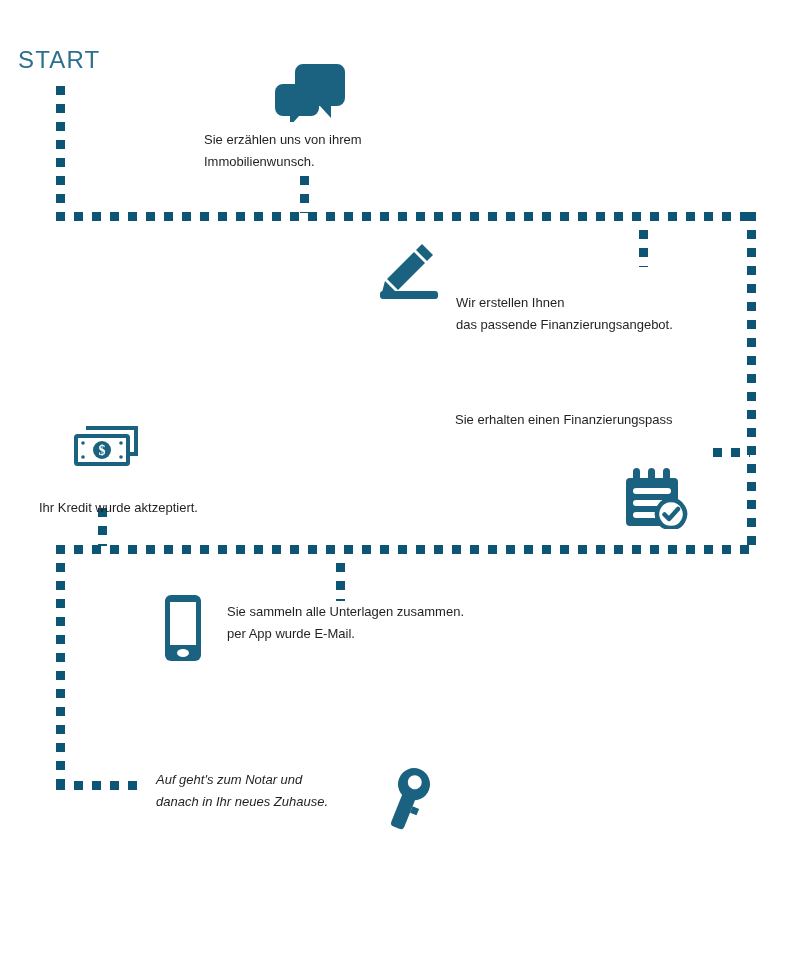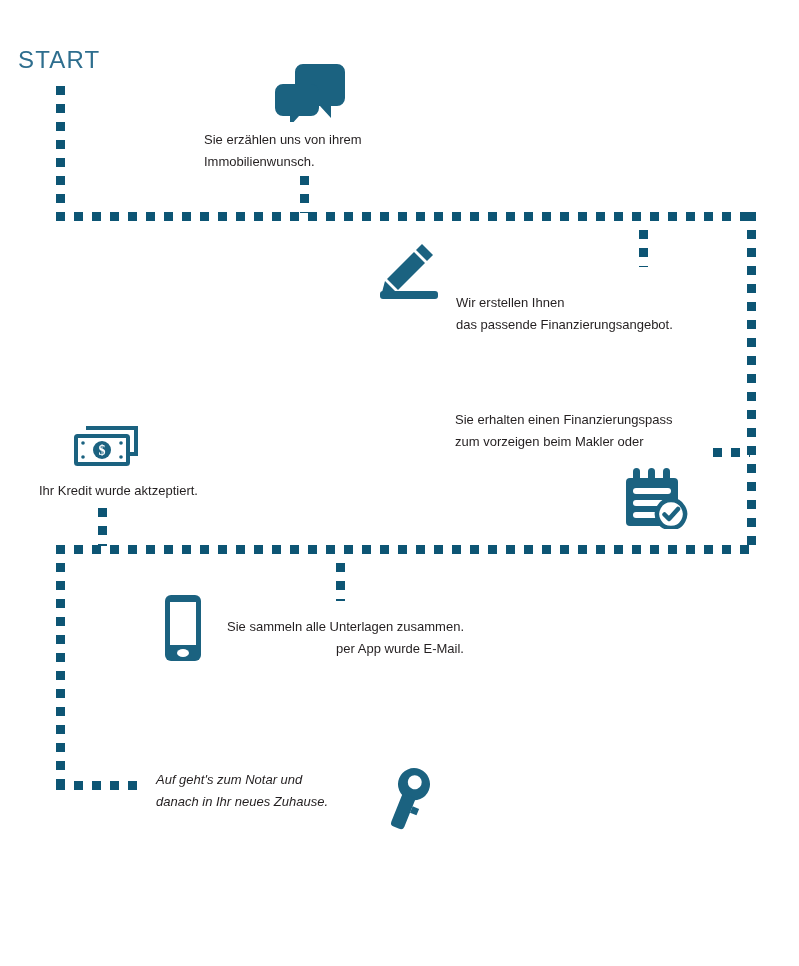--- a/index.html
+++ b/index.html
@@ -87,21 +87,20 @@
       <path fill="#1b6280" d="M7 38 l11 11 l-15 4 z"></path>
     </svg>
   </div>
   <div class="caption" style="left:456px; top:254px;margin-top:38px;">
     <div>Wir erstellen Ihnen</div>
     <div>das passende Finanzierungsangebot.</div>
   </div>
 
   <div class="caption" style="left:455px; top:409px;">
     <div>Sie erhalten einen Finanzierungspass</div>
-    <div>zum vorzeigen beim Makler oder</div>
   </div>
   <div class="icon" style="left:624px; top:461px;">
     <svg width="64" height="68" viewBox="0 0 64 68">
       <rect x="9" y="7" width="7" height="16" rx="3.5" fill="#1b6280"></rect>
       <rect x="24" y="7" width="7" height="16" rx="3.5" fill="#1b6280"></rect>
       <rect x="39" y="7" width="7" height="16" rx="3.5" fill="#1b6280"></rect>
       <rect x="2" y="17" width="52" height="48" rx="4" fill="#1b6280"></rect>
       <rect x="9" y="27" width="38" height="6" rx="3" fill="#ffffff"></rect>
       <rect x="9" y="39" width="38" height="6" rx="3" fill="#ffffff"></rect>
       <rect x="9" y="51" width="26" height="6" rx="3" fill="#ffffff"></rect>
@@ -115,32 +114,32 @@
       <path d="M12 4 h50 v26 h-7" fill="none" stroke="#1b6280" stroke-width="4"></path>
       <rect x="2" y="12" width="52" height="28" rx="1.5" fill="none" stroke="#1b6280" stroke-width="4"></rect>
       <circle cx="28" cy="26" r="9" fill="#1b6280"></circle>
       <text x="28" y="31" font-family="'Liberation Serif',serif" font-size="14" font-weight="bold" fill="#ffffff" text-anchor="middle">$</text>
       <circle cx="9" cy="19" r="1.8" fill="#1b6280"></circle>
       <circle cx="47" cy="19" r="1.8" fill="#1b6280"></circle>
       <circle cx="9" cy="33" r="1.8" fill="#1b6280"></circle>
       <circle cx="47" cy="33" r="1.8" fill="#1b6280"></circle>
     </svg>
   </div>
-  <div class="caption" style="left:39px; top:480px;text-align:center;">
+  <div class="caption" style="left:39px; top:497px;text-align:center;">
     <div>Ihr Kredit wurde aktzeptiert.</div>
   </div>
 
   <div class="icon" style="left:165px; top:595px;">
     <svg width="36" height="66" viewBox="0 0 36 66">
       <rect x="0" y="0" width="36" height="66" rx="6" fill="#1b6280"></rect>
       <rect x="5" y="7" width="26" height="43" fill="#ffffff"></rect>
       <ellipse cx="18" cy="58" rx="6" ry="4" fill="#ffffff"></ellipse>
     </svg>
   </div>
-  <div class="caption" style="left:227px; top:616px;text-align:right;">
+  <div class="caption" style="left:227px; top:601px;">
     <div>Sie sammeln alle Unterlagen zusammen.</div>
     <div>per App wurde E-Mail.</div>
   </div>
 
   <div class="caption" style="left:156px; top:769px;font-style:italic;">
     <div>Auf geht's zum Notar und</div>
     <div>danach in Ihr neues Zuhause.</div>
   </div>
   <div class="icon" style="left:381px; top:764px;">
     <svg width="54" height="70" viewBox="0 0 54 70">

